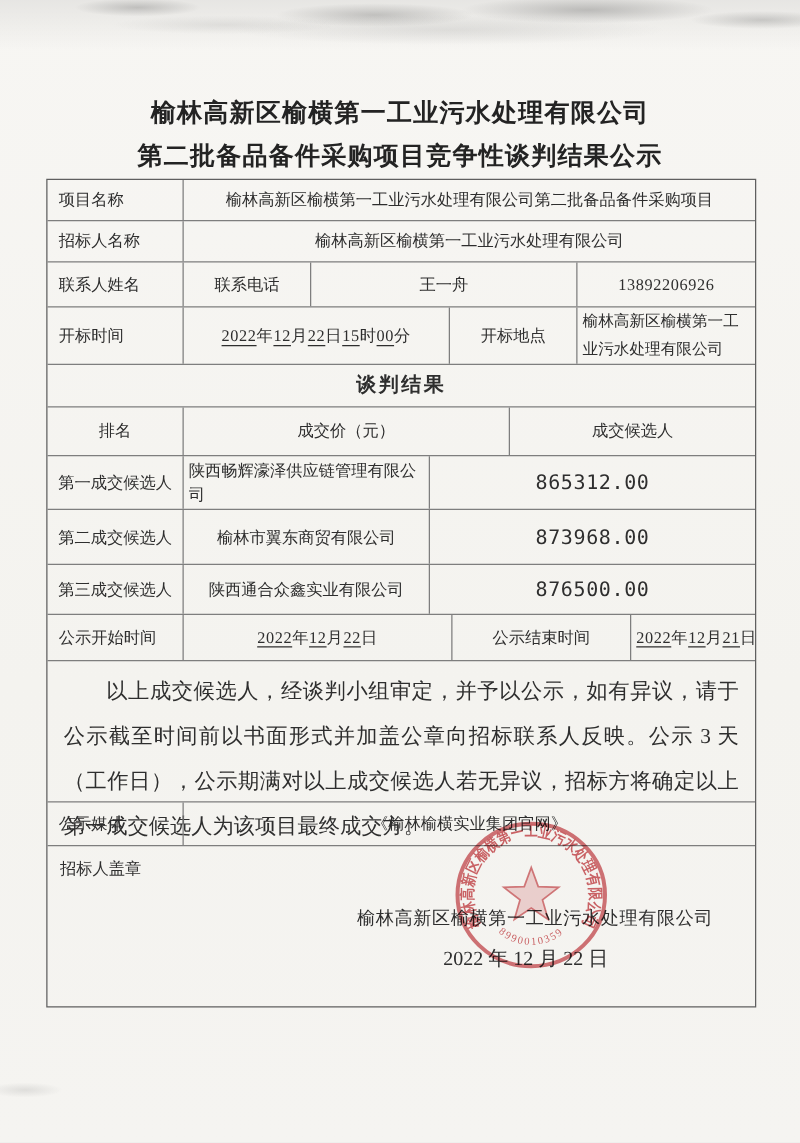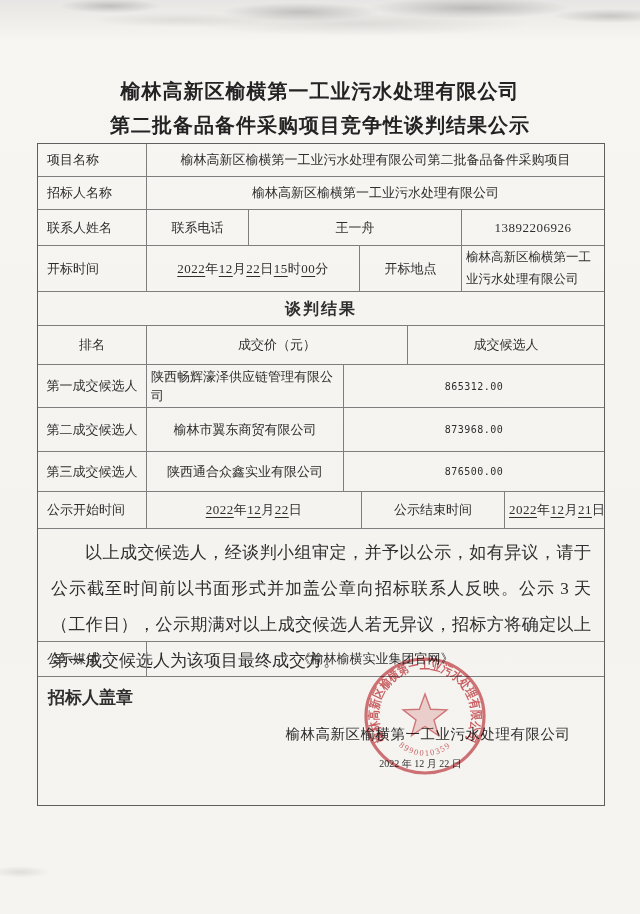--- a/index.html
+++ b/index.html
@@ -47,26 +47,26 @@
   .c-label{justify-content:flex-start;text-align:center;padding-left:9px;}
   .w-label{width:108px;flex:0 0 108px;}
   .grow{flex:1 1 auto;}
   .section-head{font-size:16px;font-weight:bold;letter-spacing:2px;}
   .para{
     display:block;text-align:justify;padding:6px 13px 0 13px;
     text-indent:2em;font-size:17px;line-height:36px;
   }
   .u{text-decoration:underline;text-underline-offset:3px;}
   .sign-row{position:relative;display:block;border-top:1px solid #7e7e7e;height:128px;}
-  .sign-label{position:absolute;left:10px;top:9px;font-size:17px;font-weight:bold;}
+  .sign-label{position:absolute;left:10px;top:9px;font-size:13px;}
   .sign-company{position:absolute;left:205px;top:48px;width:370px;text-align:center;font-size:14.5px;letter-spacing:.5px;}
-  .sign-date{position:absolute;left:205px;top:80px;width:355px;text-align:center;font-size:10px;}
+  .sign-date{position:absolute;left:205px;top:80px;width:355px;text-align:center;font-size:16px;}
   .seal{position:absolute;left:360px;top:654px;width:130px;height:126px;mix-blend-mode:multiply;opacity:.88;}
   .place-cell{font-size:12.5px;line-height:1.7;}
-  .price-cell{font-family:"DejaVu Sans Mono","Liberation Mono",monospace;font-size:10px;letter-spacing:.5px;}
+  .price-cell{font-family:"DejaVu Sans Mono","Liberation Mono",monospace;font-size:16px;letter-spacing:.5px;}
   .num{letter-spacing:.5px;}
 </style>
 </head>
 <body>
 
 <div class="page">
   <div class="top-smudge"></div>
   <div class="bottom-smudge"></div>
 
   <div class="doc-title">

